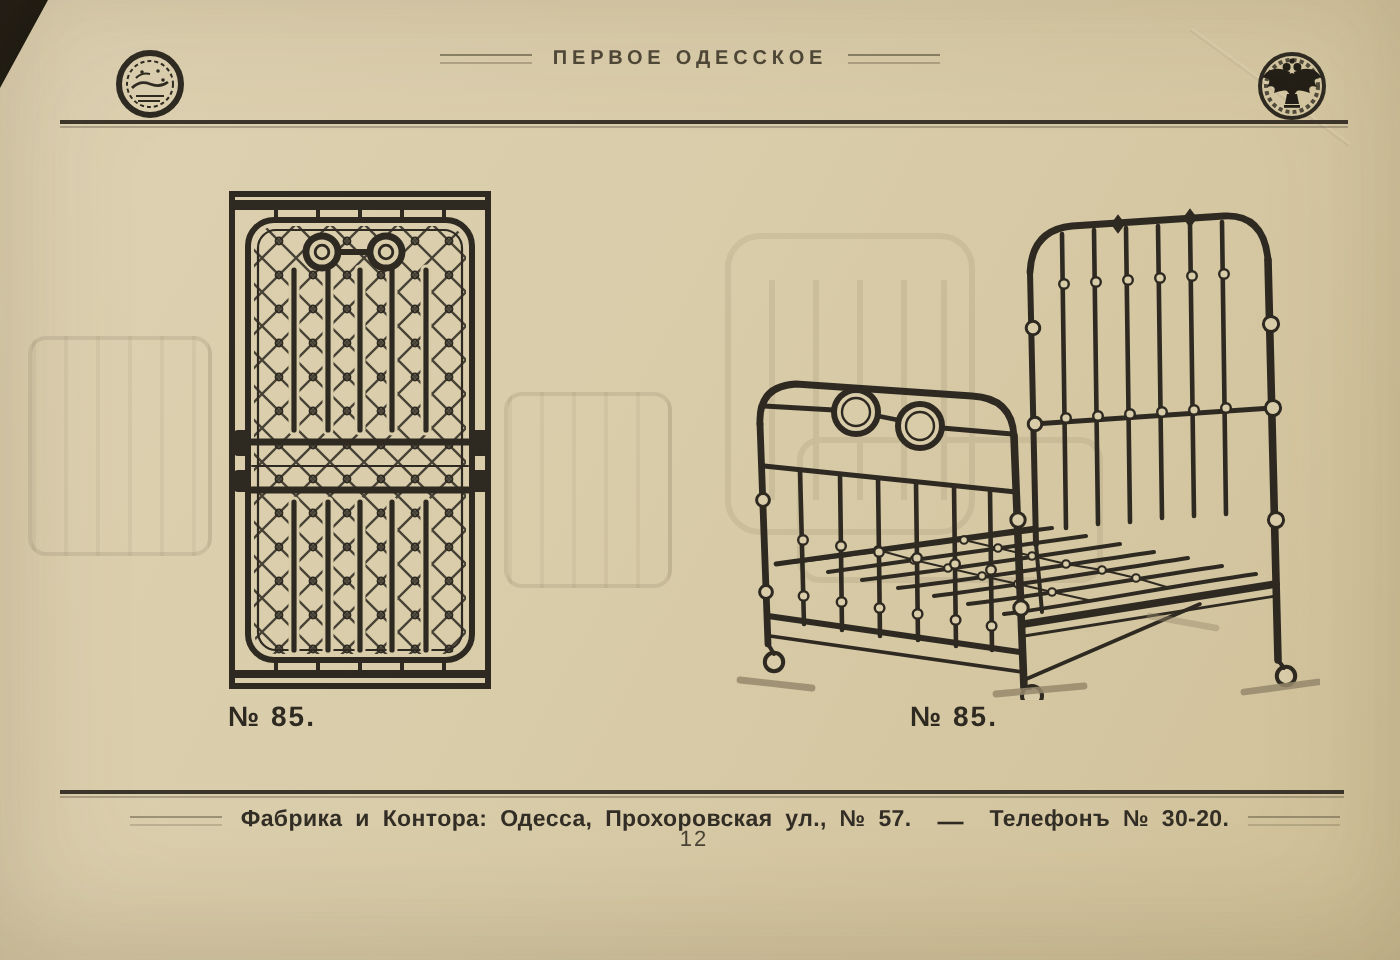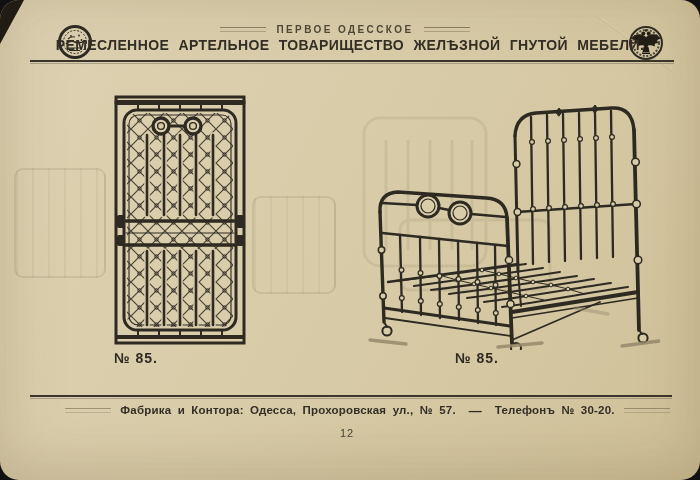--- a/index.html
+++ b/index.html
@@ -1,18 +1,18 @@
 <!DOCTYPE html>
 <html><head>
 <meta charset="utf-8">
 <style>
   html,body{margin:0;padding:0;background:#111;}
   .page{position:relative;width:700px;height:480px;overflow:hidden;
         font-family:"Liberation Sans",sans-serif;
-        background:linear-gradient(118deg,#ddd1b2 0%,#d9cca9 45%,#d3c59f 80%,#cfc098 100%);border-radius:19px;}
+        background:linear-gradient(118deg,#ddd1b2 0%,#d9cca9 45%,#d3c59f 80%,#cfc098 100%);}
   .page::after{content:"";position:absolute;inset:0;pointer-events:none;
         box-shadow:inset 0 0 70px rgba(110,92,55,.16), inset 0 -18px 40px rgba(110,92,55,.10);}
   .corner-tl{position:absolute;left:0;top:0;width:0;height:0;
         border-top:44px solid #17140f;border-right:24px solid transparent;}
   .crease{position:absolute;left:596px;top:14px;width:98px;height:2px;
         background:linear-gradient(to bottom,rgba(236,226,196,.7),rgba(120,103,70,.25));
         transform:rotate(36deg);transform-origin:left top;opacity:.6;}
   
   .small-row{position:absolute;left:0;right:10px;top:21px;height:16px;
         display:flex;align-items:center;justify-content:center;gap:10px;}
@@ -44,21 +44,21 @@
   .ghost1{left:14px;top:168px;width:88px;height:106px;}
   .ghost2{left:252px;top:196px;width:80px;height:94px;}
   
   .footer-row{position:absolute;left:0;right:0;top:401px;height:18px;
         display:flex;align-items:center;justify-content:center;gap:9px;padding-left:35px;}
   .footer-text{font-size:11.5px;font-weight:700;letter-spacing:.2px;word-spacing:3px;
         color:#332e25;white-space:nowrap;}
   .footer-sep{font-size:13px;font-weight:700;color:#2e2a22;padding:0 4px;}
   .dash-f{display:inline-block;width:46px;height:3px;
         border-top:1px solid rgba(96,88,64,.50);border-bottom:1px solid rgba(96,88,64,.25);}
-  .page-number{position:absolute;left:0;right:6px;top:427px;text-align:center;
+  .page-number{position:absolute;left:0;right:6px;top:414px;text-align:center;
         font-size:11px;color:#4a4336;letter-spacing:1px;}
   svg{display:block;}
 </style>
 </head>
 <body>
 
 <div class="page">
 
   <div class="corner-tl"></div>
   <div class="crease"></div>
@@ -94,21 +94,20 @@
         <path d="M18 33.5 h8 v1.4 h-8 Z"></path>
       </g>
     </svg>
   </div>
 
   <div class="small-row">
     <span class="dash"></span>
     <span class="small-title">Первое Одесское</span>
     <span class="dash"></span>
   </div>
-  <div class="main-title">РЕМЕСЛЕННОЕ АРТЕЛЬНОЕ ТОВАРИЩЕСТВО ЖЕЛѢЗНОЙ ГНУТОЙ МЕБЕЛИ.</div>
   <div class="rule rule-top"></div>
 
   <div class="ghost ghost1"></div>
   <div class="ghost ghost2"></div>
 
   <figure class="fig-left">
     <svg width="133" height="252" viewBox="0 0 133 252">
       <defs>
         <pattern id="mesh" width="17" height="17" patternUnits="userSpaceOnUse">
           <path d="M0 0 L17 17 M17 0 L0 17" stroke="#2e2a22" stroke-width="1.2" opacity=".85"></path>

